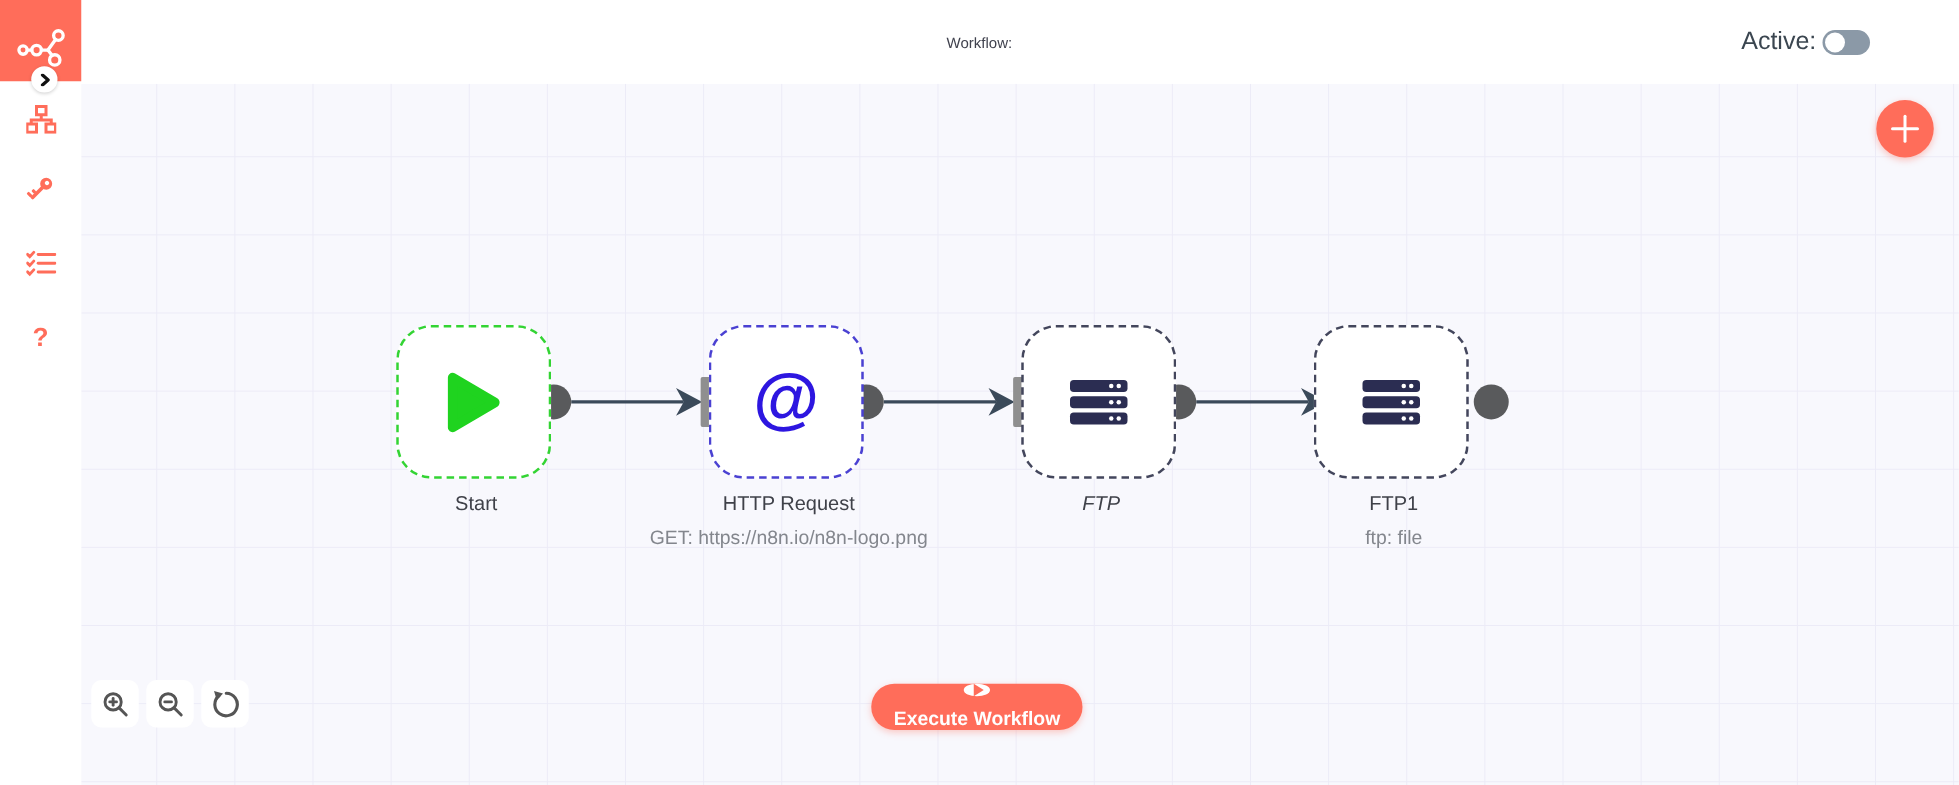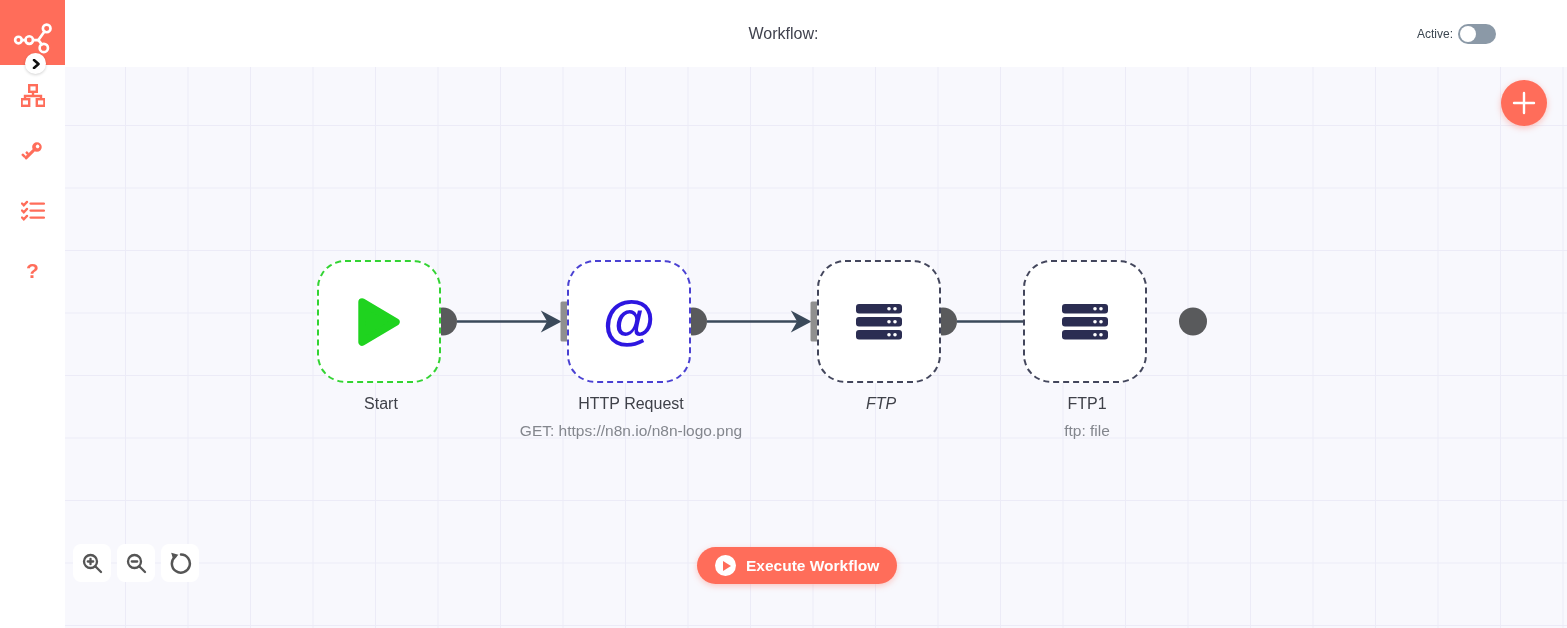--- a/index.html
+++ b/index.html
@@ -4,24 +4,24 @@
 <style>
   * { margin:0; padding:0; box-sizing:border-box; }
   html,body { width:1567px; height:628px; overflow:hidden;
     font-family:"Liberation Sans","DejaVu Sans",sans-serif; background:#ffffff; }
 
   
   .header { position:absolute; left:0; top:0; width:1567px; height:67px;
     background:#ffffff; z-index:30; }
   .header-title { position:absolute; left:50%; top:0; transform:translateX(-50%);
     height:67px; display:flex; align-items:center; white-space:nowrap;
-    font-size:16px; color:#40424e; }
+    font-size:12px; color:#40424e; }
   .header-title .wf-name { color:#ff6d5a; margin-left:6px; cursor:pointer; }
   .active-wrap { position:absolute; right:71px; top:0; height:67px;
-    display:flex; align-items:center; gap:5px; font-size:12px; color:#3b4650; }
+    display:flex; align-items:center; gap:5px; font-size:20px; color:#3b4650; }
   .toggle { width:38px; height:20px; border-radius:10px; background:#8b99a7;
     position:relative; cursor:pointer; }
   .toggle .knob { position:absolute; left:2px; top:2px; width:16px; height:16px;
     border-radius:50%; background:#ffffff; }
 
   
   .sidebar { position:absolute; left:0; top:0; width:65px; height:628px;
     background:#ffffff; z-index:40; }
   .logo-box { position:absolute; left:0; top:0; width:65px; height:65px;
     background:#ff6d5a; display:flex; align-items:center; justify-content:center; }
@@ -41,38 +41,38 @@
     background-size:62.5px 62.5px; background-position:60px 58px; }
 
   .wires { position:absolute; left:0; top:0; width:1502px; height:561px; }
 
   .node { position:absolute; width:124px; height:123px; background:#ffffff;
     border:2px dashed #888; border-radius:28px; cursor:pointer;
     display:flex; align-items:center; justify-content:center; }
   .node.start   { left:252px;  top:193px; border-color:#33d433; }
   .node.http    { left:502px;  top:193px; border-color:#4a41d2; }
   .node.ftp     { left:752px;  top:193px; border-color:#43465c;font-style:italic; }
-  .node.ftp1    { left:958px; top:193px; border-color:#43465c; }
+  .node.ftp1    { left:986px; top:193px; border-color:#43465c; }
 
   .node-label { position:absolute; top:133px; left:-63px; width:250px;
     text-align:center; font-size:16px; color:#3f4149; }
   .node-sub { position:absolute; top:160px; left:-63px; width:250px;
     text-align:center; font-size:15.5px; color:#83868d; }
   .at-glyph { font-size:54px; font-weight:bold; color:#2d16e0;
     line-height:1; margin-top:-6px; }
 
   
   .zoom-controls { position:absolute; left:8px; top:477px; display:flex; gap:6px; }
   .zoom-btn { width:38px; height:38px; background:#ffffff; border-radius:8px;
     display:flex; align-items:center; justify-content:center; cursor:pointer; }
 
   .execute-btn { position:absolute; left:632px; top:480px; height:37px;
     background:#ff6d5a; border:none; border-radius:19px; padding:0 18px;
     display:flex; align-items:center; gap:10px; cursor:pointer;
-    box-shadow:0 2px 6px rgba(255,109,90,.35); }
+    box-shadow:0 2px 6px rgba(255,109,90,.35);flex-direction:column; }
   .execute-btn .play-circle { width:21px; height:21px; border-radius:50%;
     background:#ffffff; display:flex; align-items:center; justify-content:center; }
   .execute-btn .play-tri { width:0; height:0; margin-left:2px;
     border-top:5px solid transparent; border-bottom:5px solid transparent;
     border-left:8px solid #ff6d5a; }
   .execute-btn .exec-label { color:#ffffff; font-size:15.5px; font-weight:bold; }
 
   .add-btn { position:absolute; left:1436px; top:13px; width:46px; height:46px;
     border-radius:50%; background:#ff6d5a; border:none; cursor:pointer;
     display:flex; align-items:center; justify-content:center;

